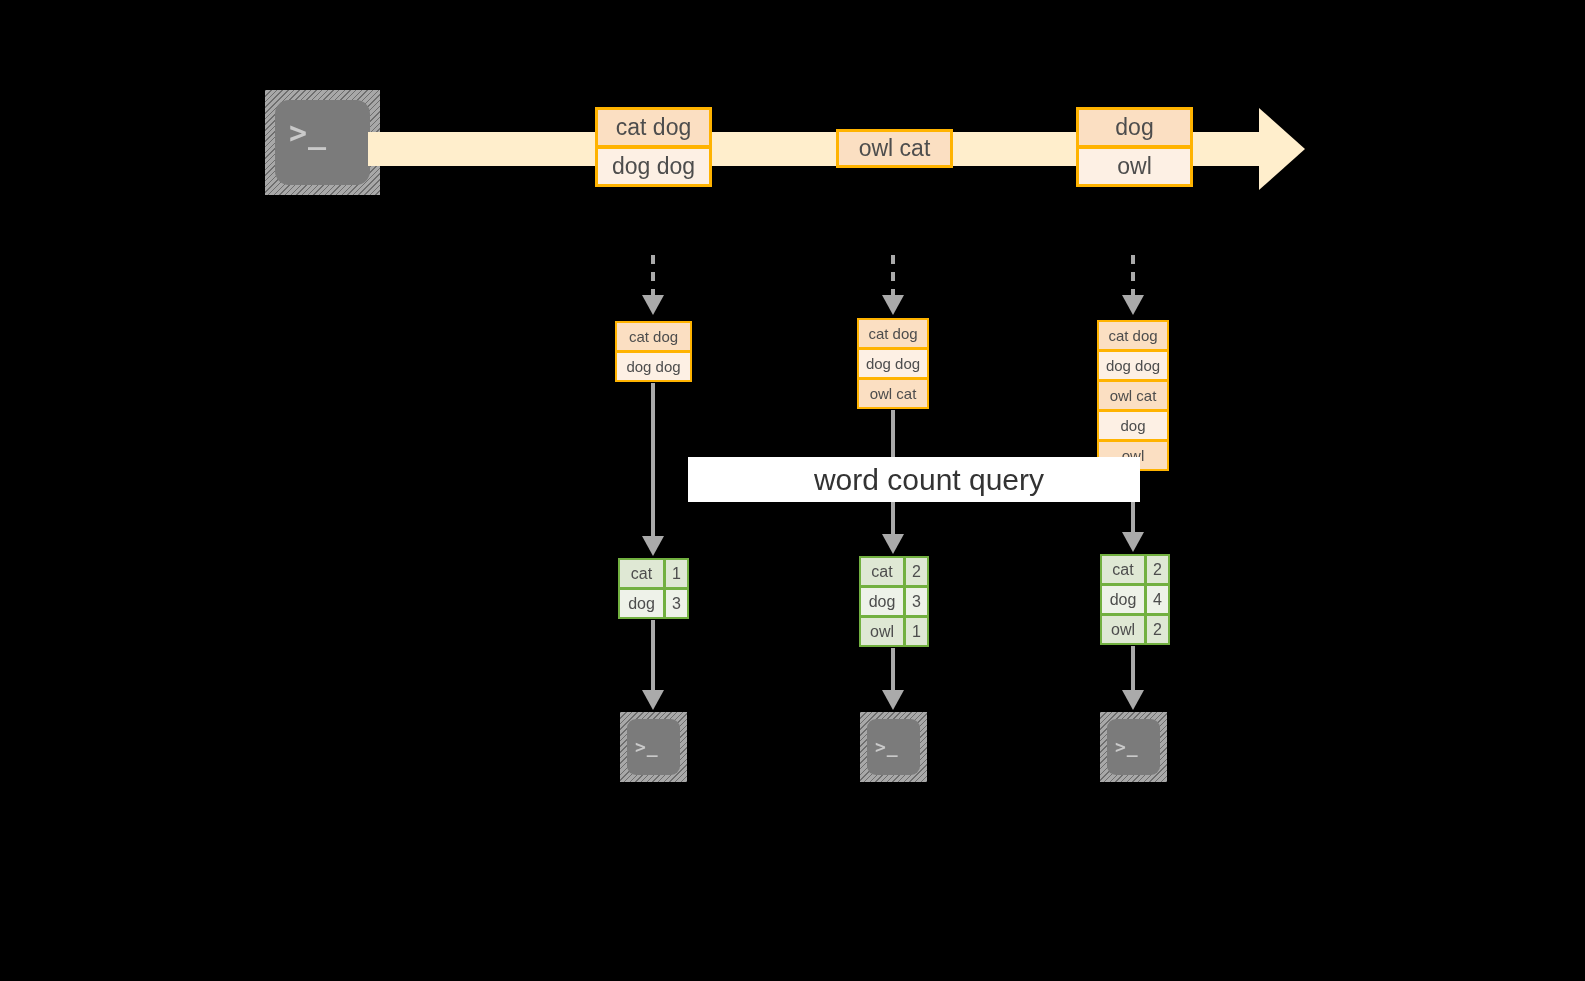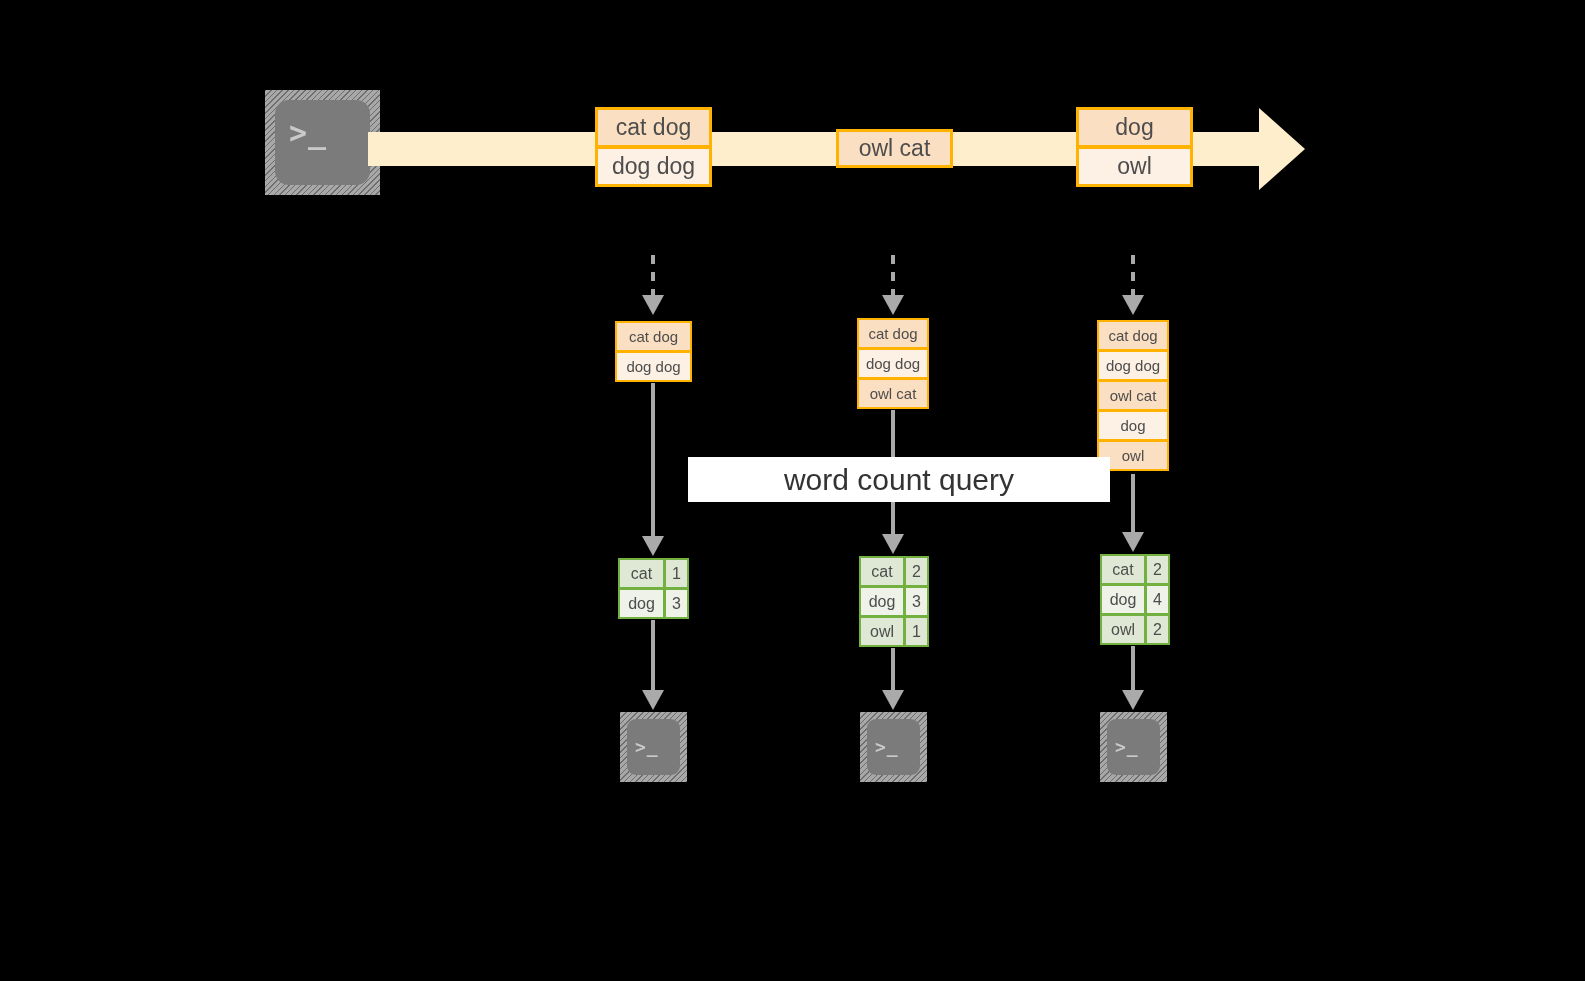--- a/index.html
+++ b/index.html
@@ -317,17 +317,17 @@
 
   <div class="vline" style="left:1131px; top:646px; height:46px;"></div>
   <div class="vhead" style="left:1122px; top:690px;"></div>
 
   <div class="term small" style="left:1100px; top:712px; width:67px; height:70px;">
     <div class="hatch"></div>
     <div class="face"></div>
     <div class="glyph">&gt;_</div>
   </div>
 
-  <div class="query-label" style="left:688px; top:457px; width:422px; height:45px;">
+  <div class="query-label" style="left:688px; top:457px; width:422px; height:45px;padding-left:30px;">
     <span>word count query</span>
   </div>
 
 </div>
 
 </body></html>

